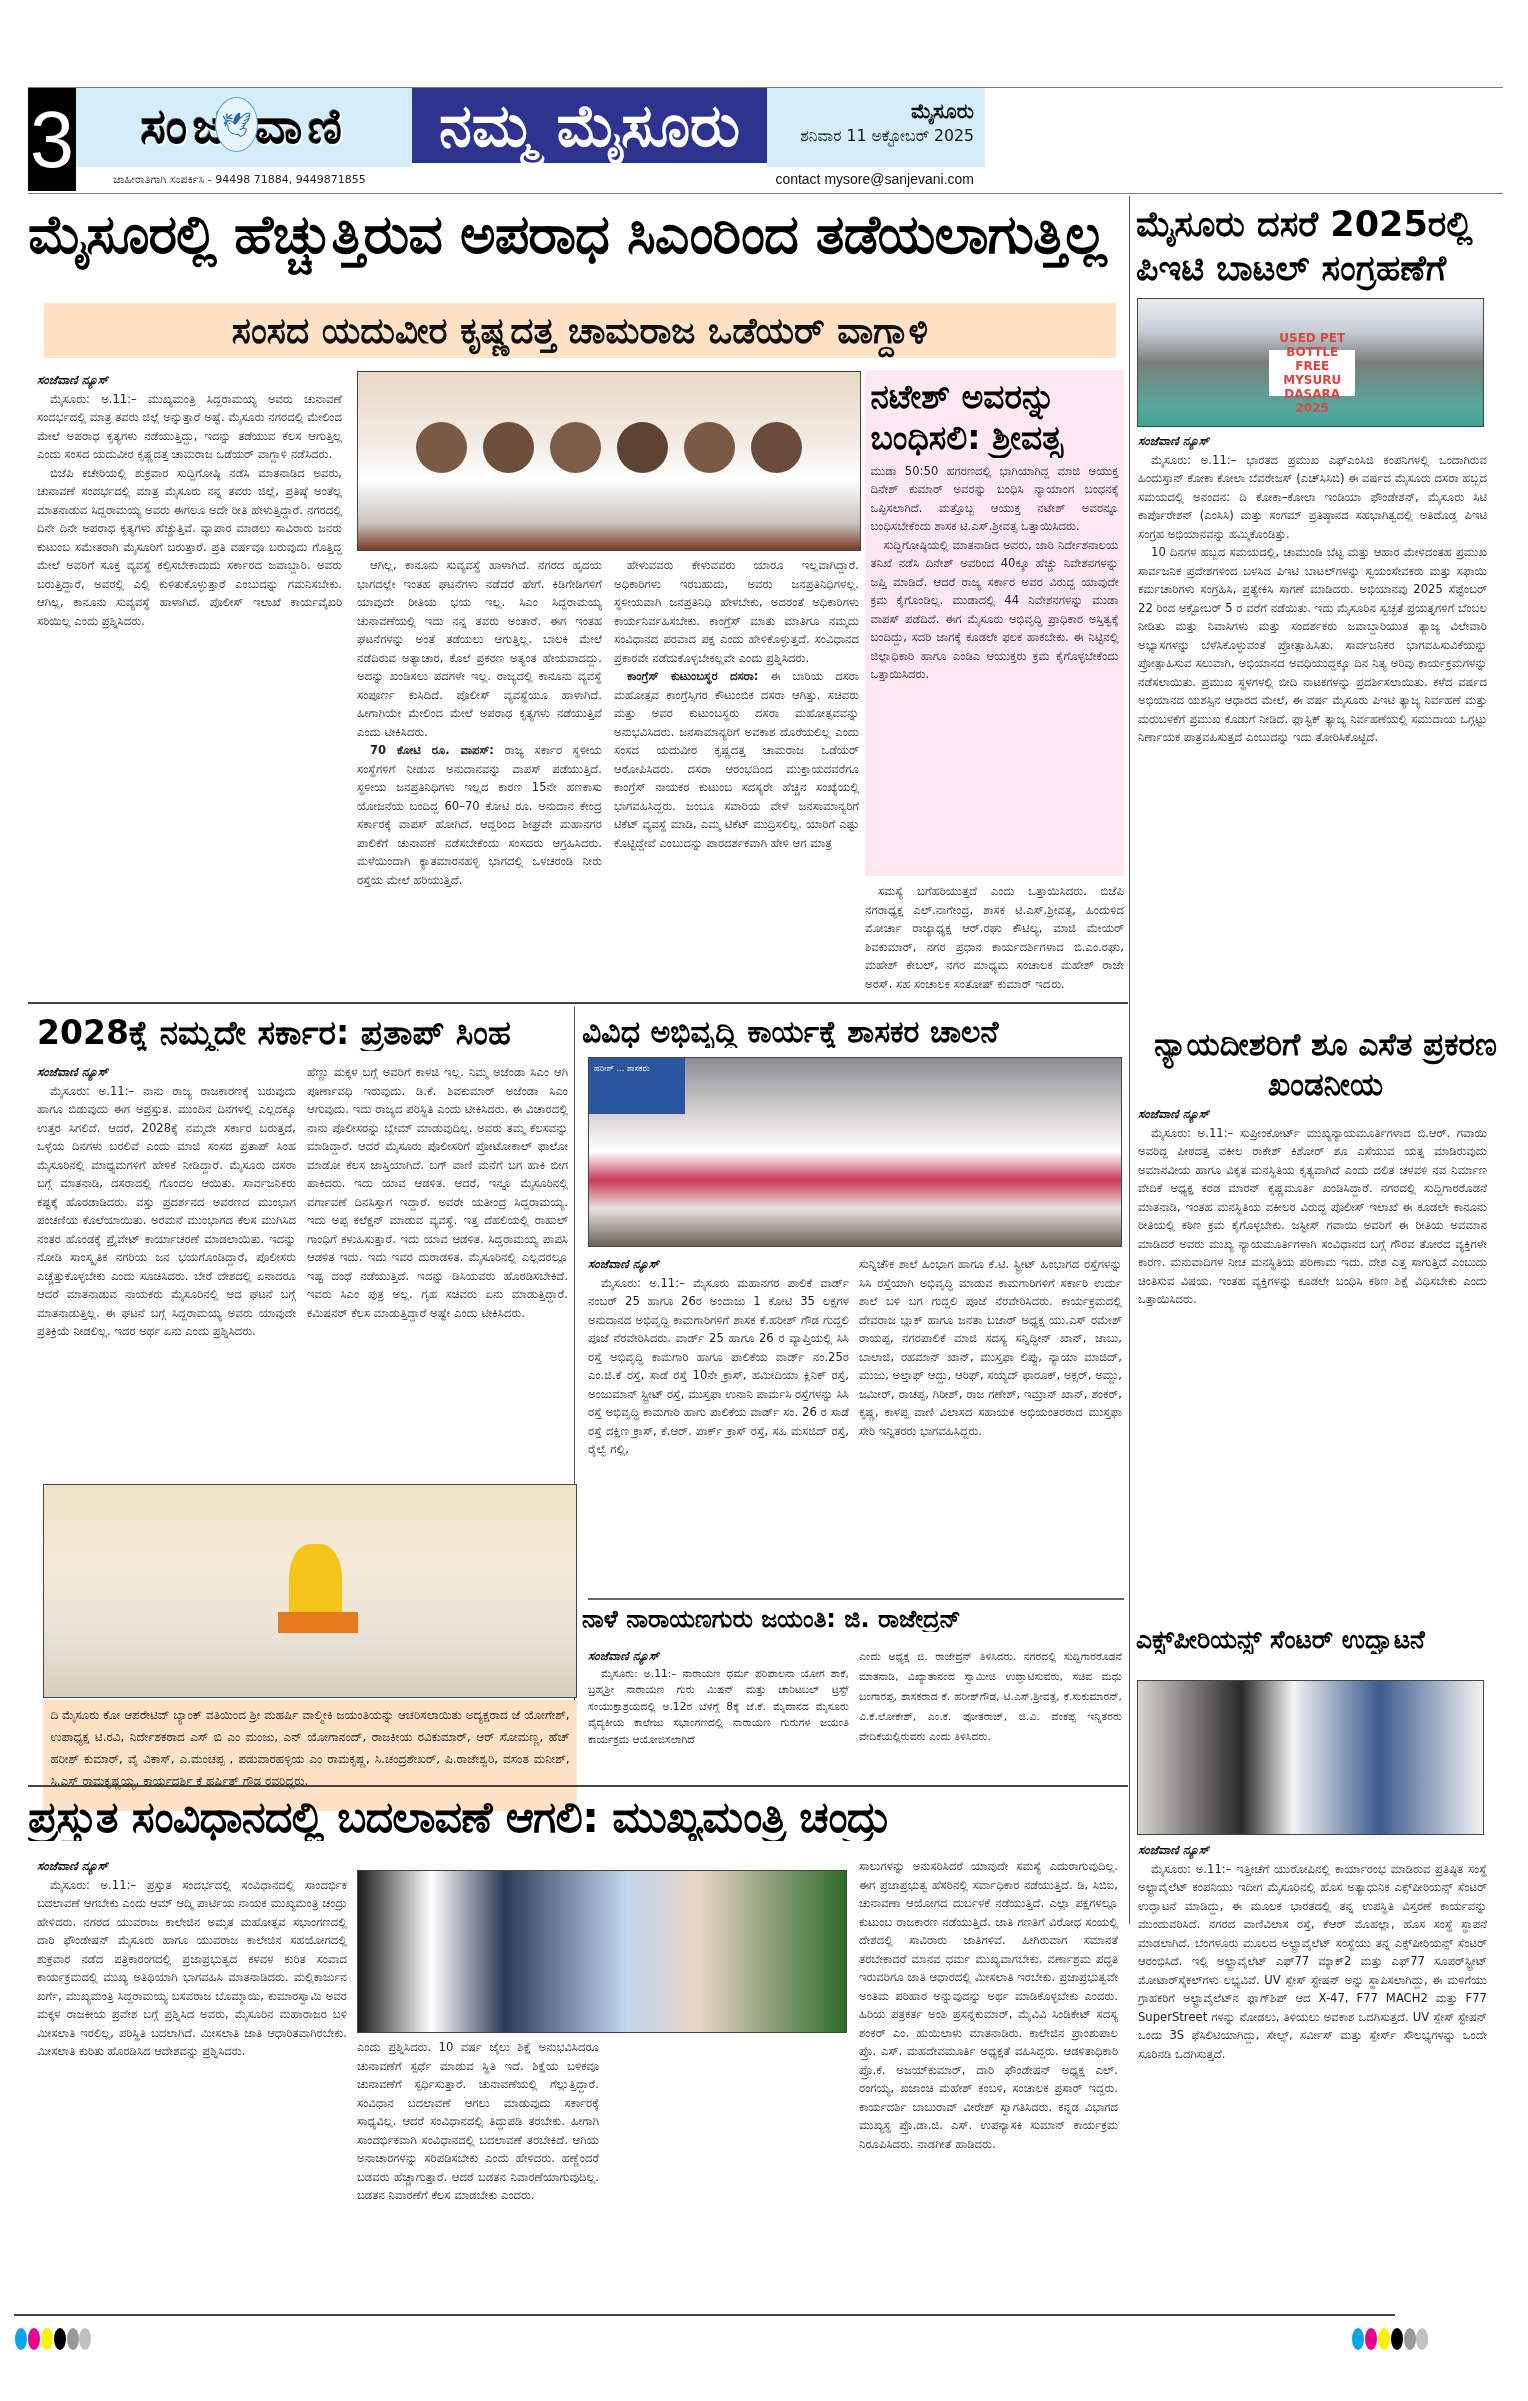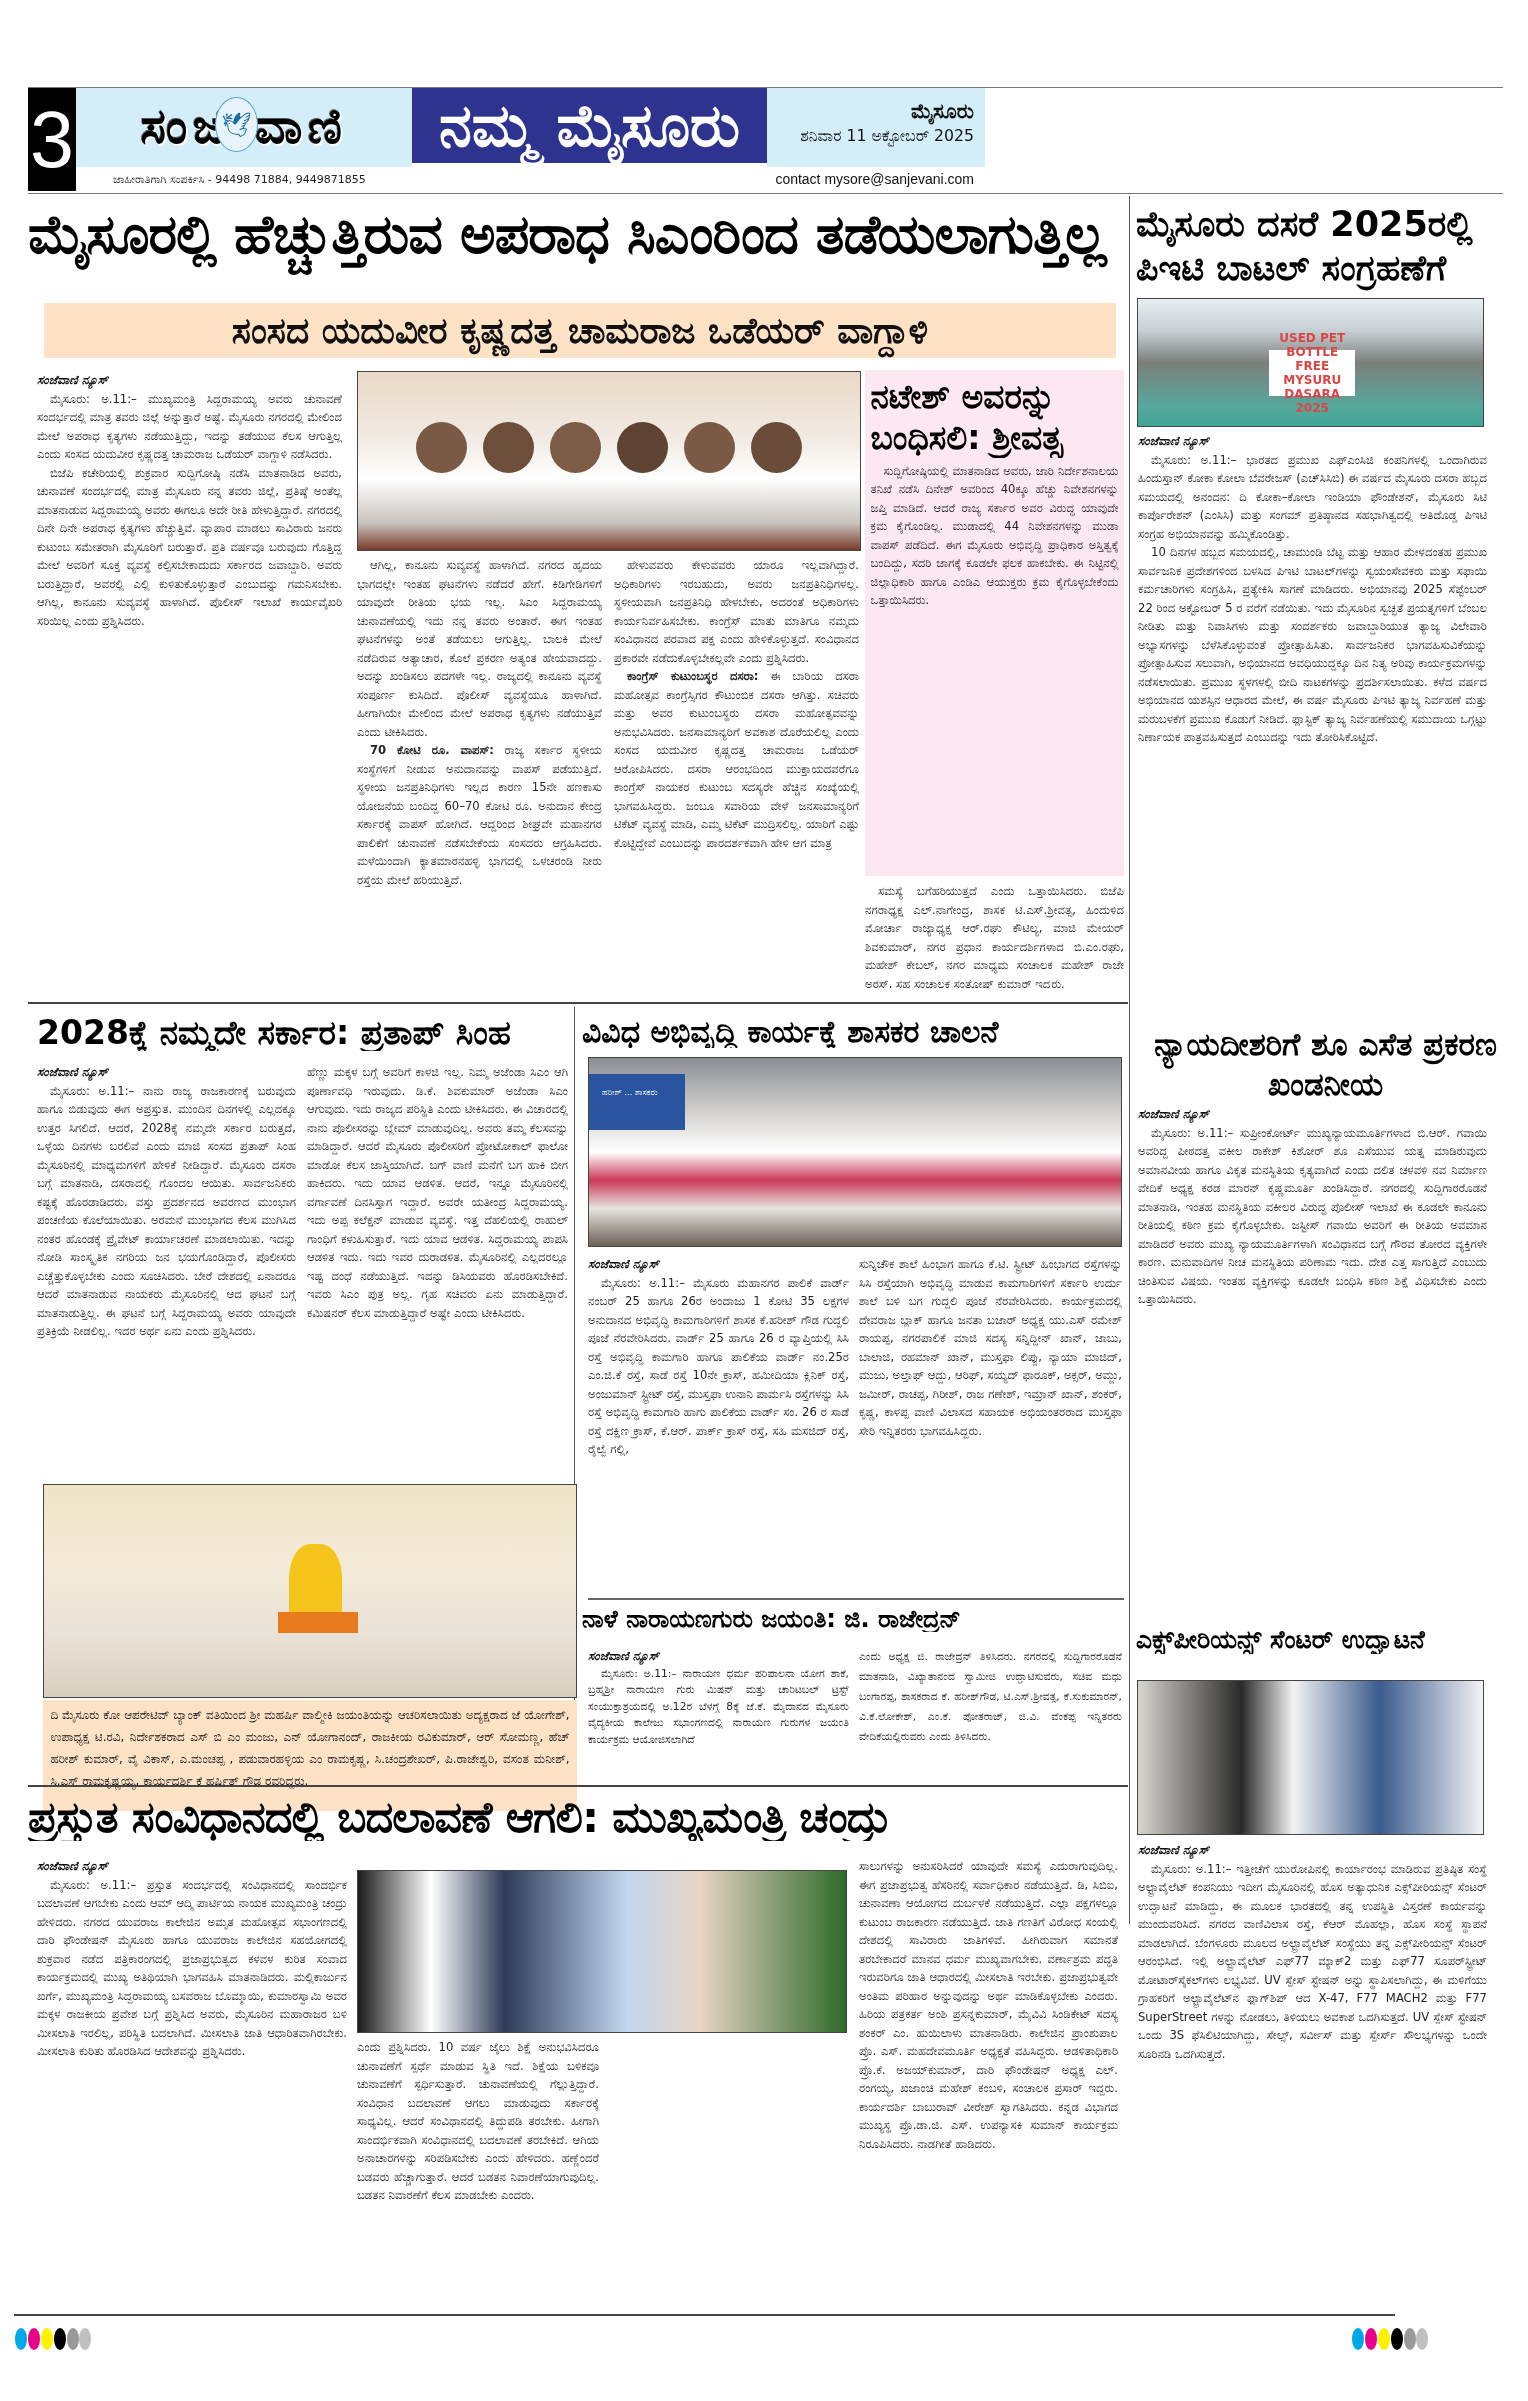--- a/index.html
+++ b/index.html
@@ -75,20 +75,21 @@
   <p><b>70 ಕೋಟಿ ರೂ. ವಾಪಸ್:</b> <span>ರಾಜ್ಯ ಸರ್ಕಾರ ಸ್ಥಳೀಯ ಸಂಸ್ಥೆಗಳಿಗೆ ನೀಡುವ ಅನುದಾನವನ್ನು ವಾಪಸ್ ಪಡೆಯುತ್ತಿದೆ. ಸ್ಥಳೀಯ ಜನಪ್ರತಿನಿಧಿಗಳು ಇಲ್ಲದ ಕಾರಣ 15ನೇ ಹಣಕಾಸು ಯೋಜನೆಯ ಬಂದಿದ್ದ 60–70 ಕೋಟಿ ರೂ. ಅನುದಾನ ಕೇಂದ್ರ ಸರ್ಕಾರಕ್ಕೆ ವಾಪಸ್ ಹೋಗಿದೆ. ಆದ್ದರಿಂದ ಶೀಘ್ರವೇ ಮಹಾನಗರ ಪಾಲಿಕೆಗೆ ಚುನಾವಣೆ ನಡೆಸಬೇಕೆಂದು ಸಂಸದರು ಆಗ್ರಹಿಸಿದರು. ಮಳೆಯಿಂದಾಗಿ ಕ್ಯಾತಮಾರನಹಳ್ಳಿ ಭಾಗದಲ್ಲಿ ಒಳಚರಂಡಿ ನೀರು ರಸ್ತೆಯ ಮೇಲೆ ಹರಿಯುತ್ತಿದೆ.</span></p>
 </div>
 <div class="abs body" style="left:614px;top:556px;width:245px;height:333px">
   <p>ಹೇಳುವವರು ಕೇಳುವವರು ಯಾರೂ ಇಲ್ಲವಾಗಿದ್ದಾರೆ. ಅಧಿಕಾರಿಗಳು ಇರಬಹುದು, ಅವರು ಜನಪ್ರತಿನಿಧಿಗಳಲ್ಲ. ಸ್ಥಳೀಯವಾಗಿ ಜನಪ್ರತಿನಿಧಿ ಹೇಳಬೇಕು, ಅದರಂತೆ ಅಧಿಕಾರಿಗಳು ಕಾರ್ಯನಿರ್ವಹಿಸಬೇಕು. ಕಾಂಗ್ರೆಸ್ ಮಾತು ಮಾತಿಗೂ ನಮ್ಮದು ಸಂವಿಧಾನದ ಪರವಾದ ಪಕ್ಷ ಎಂದು ಹೇಳಿಕೊಳ್ಳುತ್ತದೆ. ಸಂವಿಧಾನದ ಪ್ರಕಾರವೇ ನಡೆದುಕೊಳ್ಳಬೇಕಲ್ಲವೇ ಎಂದು ಪ್ರಶ್ನಿಸಿದರು.</p>
   <p><b>ಕಾಂಗ್ರೆಸ್ ಕುಟುಂಬಸ್ಥರ ದಸರಾ:</b> <span>ಈ ಬಾರಿಯ ದಸರಾ ಮಹೋತ್ಸವ ಕಾಂಗ್ರೆಸ್ಸಿಗರ ಕೌಟುಂಬಿಕ ದಸರಾ ಆಗಿತ್ತು. ಸಚಿವರು ಮತ್ತು ಅವರ ಕುಟುಂಬಸ್ಥರು ದಸರಾ ಮಹೋತ್ಸವವನ್ನು ಅನುಭವಿಸಿದರು. ಜನಸಾಮಾನ್ಯರಿಗೆ ಅವಕಾಶ ದೊರೆಯಲಿಲ್ಲ ಎಂದು ಸಂಸದ ಯದುವೀರ ಕೃಷ್ಣದತ್ತ ಚಾಮರಾಜ ಒಡೆಯರ್ ಆರೋಪಿಸಿದರು. ದಸರಾ ಆರಂಭದಿಂದ ಮುಕ್ತಾಯದವರೆಗೂ ಕಾಂಗ್ರೆಸ್ ನಾಯಕರ ಕುಟುಂಬ ಸದಸ್ಯರೇ ಹೆಚ್ಚಿನ ಸಂಖ್ಯೆಯಲ್ಲಿ ಭಾಗವಹಿಸಿದ್ದರು. ಜಂಬೂ ಸವಾರಿಯ ವೇಳೆ ಜನಸಾಮಾನ್ಯರಿಗೆ ಟಿಕೆಟ್ ವ್ಯವಸ್ಥೆ ಮಾಡಿ, ಎಮ್ಮ ಟಿಕೆಟ್ ಮುದ್ರಿಸಲಿಲ್ಲ. ಯಾರಿಗೆ ಎಷ್ಟು ಕೊಟ್ಟಿದ್ದೇವೆ ಎಂಬುದನ್ನು ಪಾರದರ್ಶಕವಾಗಿ ಹೇಳಿ ಆಗ ಮಾತ್ರ</span></p>
 </div>
 
 <div class="abs pinkbox" style="left:865px;top:370px;width:259px;height:506px;padding:5.5px">
   <div class="hl" style="font-size:33px;white-space:normal;line-height:1.25;margin-bottom:3.7px">ನಟೇಶ್ ಅವರನ್ನು ಬಂಧಿಸಲಿ: ಶ್ರೀವತ್ಸ</div>
   <div class="body" style="height:397px">
+    <p style="text-indent:0">ಮುಡಾ 50:50 ಹಗರಣದಲ್ಲಿ ಭಾಗಿಯಾಗಿದ್ದ ಮಾಜಿ ಆಯುಕ್ತ ದಿನೇಶ್ ಕುಮಾರ್ ಅವರನ್ನು ಬಂಧಿಸಿ ನ್ಯಾಯಾಂಗ ಬಂಧನಕ್ಕೆ ಒಪ್ಪಿಸಲಾಗಿದೆ. ಮತ್ತೊಬ್ಬ ಆಯುಕ್ತ ನಟೇಶ್ ಅವರನ್ನೂ ಬಂಧಿಸಬೇಕೆಂದು ಶಾಸಕ ಟಿ.ಎಸ್.ಶ್ರೀವತ್ಸ ಒತ್ತಾಯಿಸಿದರು.</p>
     <p>ಸುದ್ದಿಗೋಷ್ಠಿಯಲ್ಲಿ ಮಾತನಾಡಿದ ಅವರು, ಜಾರಿ ನಿರ್ದೇಶನಾಲಯ ತನಿಖೆ ನಡೆಸಿ ದಿನೇಶ್ ಅವರಿಂದ 40ಕ್ಕೂ ಹೆಚ್ಚು ನಿವೇಶನಗಳನ್ನು ಜಪ್ತಿ ಮಾಡಿದೆ. ಆದರೆ ರಾಜ್ಯ ಸರ್ಕಾರ ಅವರ ವಿರುದ್ಧ ಯಾವುದೇ ಕ್ರಮ ಕೈಗೊಂಡಿಲ್ಲ. ಮುಡಾದಲ್ಲಿ 44 ನಿವೇಶನಗಳನ್ನು ಮುಡಾ ವಾಪಸ್ ಪಡೆದಿದೆ. ಈಗ ಮೈಸೂರು ಅಭಿವೃದ್ಧಿ ಪ್ರಾಧಿಕಾರ ಅಸ್ತಿತ್ವಕ್ಕೆ ಬಂದಿದ್ದು, ಸದರಿ ಜಾಗಕ್ಕೆ ಕೂಡಲೇ ಫಲಕ ಹಾಕಬೇಕು. ಈ ನಿಟ್ಟಿನಲ್ಲಿ ಜಿಲ್ಲಾಧಿಕಾರಿ ಹಾಗೂ ಎಂಡಿಎ ಆಯುಕ್ತರು ಕ್ರಮ ಕೈಗೊಳ್ಳಬೇಕೆಂದು ಒತ್ತಾಯಿಸಿದರು.</p>
   </div>
 </div>
 <div class="abs body" style="left:865px;top:882px;width:259px;height:106px">
   <p>ಸಮಸ್ಯೆ ಬಗೆಹರಿಯುತ್ತದೆ ಎಂದು ಒತ್ತಾಯಿಸಿದರು. ಬಿಜೆಪಿ ನಗರಾಧ್ಯಕ್ಷ ಎಲ್.ನಾಗೇಂದ್ರ, ಶಾಸಕ ಟಿ.ಎಸ್.ಶ್ರೀವತ್ಸ, ಹಿಂದುಳಿದ ಮೋರ್ಚಾ ರಾಜ್ಯಾಧ್ಯಕ್ಷ ಆರ್.ರಘು ಕೌಟಿಲ್ಯ, ಮಾಜಿ ಮೇಯರ್ ಶಿವಕುಮಾರ್, ನಗರ ಪ್ರಧಾನ ಕಾರ್ಯದರ್ಶಿಗಳಾದ ಬಿ.ಎಂ.ರಘು, ಮಹೇಶ್ ಕೇಬಲ್, ನಗರ ಮಾಧ್ಯಮ ಸಂಚಾಲಕ ಮಹೇಶ್ ರಾಜೇ ಅರಸ್, ಸಹ ಸಂಚಾಲಕ ಸಂತೋಷ್ ಕುಮಾರ್ ಇದ್ದರು.</p>
 </div>
 
 <div class="abs vline" style="left:1129px;top:196px;height:1728px"></div>
 
 <div class="abs hl" style="left:1136px;top:203px;width:379px;font-size:35px;white-space:normal;line-height:1.25">ಮೈಸೂರು ದಸರೆ 2025ರಲ್ಲಿ ಪಿಇಟಿ ಬಾಟಲ್ ಸಂಗ್ರಹಣೆಗೆ</div>
@@ -136,21 +137,21 @@
 <div class="abs vline" style="left:574px;top:1007px;height:748px"></div>
 
 <div class="abs photo" style="left:43px;top:1484px;width:534px;height:214px;background:linear-gradient(180deg,#f0e4c6 0%,#f4ead9 40%,#e9e2d6 70%,#d8cfbf 100%)">
   <div style="position:absolute;left:46%;top:28%;width:10%;height:40%;background:#f4c41a;border-radius:40% 40% 10% 10%"></div>
   <div style="position:absolute;left:44%;top:60%;width:15%;height:10%;background:#e87a1e"></div>
 </div>
 <div class="abs caption" style="left:43px;top:1700px;width:534px;height:111px">ದಿ ಮೈಸೂರು ಕೋ ಆಪರೇಟಿವ್ ಬ್ಯಾಂಕ್ ವತಿಯಿಂದ ಶ್ರೀ ಮಹರ್ಷಿ ವಾಲ್ಮೀಕಿ ಜಯಂತಿಯನ್ನು ಆಚರಿಸಲಾಯಿತು ಅದ್ಯಕ್ಷರಾದ ಜೆ ಯೋಗೇಶ್, ಉಪಾಧ್ಯಕ್ಷ ಟಿ.ರವಿ, ನಿರ್ದೇಶಕರಾದ ಎಸ್ ಬಿ ಎಂ ಮಂಜು, ಎನ್ ಯೋಗಾನಂದ್, ರಾಜಕೀಯ ರವಿಕುಮಾರ್, ಆರ್ ಸೋಮಣ್ಣ, ಹೆಚ್ ಹರೀಶ್ ಕುಮಾರ್, ವೈ ವಿಕಾಸ್, ಎ.ಮಂಚಪ್ಪ , ಪಡುವಾರಹಳ್ಳಿಯ ಎಂ ರಾಮಕೃಷ್ಣ, ಸಿ.ಚಂದ್ರಶೇಖರ್, ಪಿ.ರಾಜೇಶ್ವರಿ, ವಸಂತ ಮನೀಶ್, ಸಿ.ಎಸ್ ರಾಮಕೃಷ್ಣಯ್ಯ, ಕಾರ್ಯದರ್ಶಿ ಕೆ ಹರ್ಷಿತ್ ಗೌಡ ರವರಿದ್ದರು.</div>
 
 <div class="abs hl" style="left:582px;top:1015px;width:545px;font-size:30px">ವಿವಿಧ ಅಭಿವೃದ್ಧಿ ಕಾರ್ಯಕ್ಕೆ ಶಾಸಕರ ಚಾಲನೆ</div>
 <div class="abs photo" style="left:588px;top:1057px;width:534px;height:190px;background:linear-gradient(180deg,#8a8e93 0%,#d6d4d2 30%,#fff 50%,#c93a58 65%,#e7e4df 80%,#6b6157 100%)">
-  <div style="position:absolute;left:0;top:16px;width:18%;height:30%;background:#2854a0;color:#fff;font-size:8.3px;padding:13px">ಹರೀಶ್ ... ಶಾಸಕರು</div>
+  <div style="position:absolute;left:0;top:0;width:18%;height:30%;background:#2854a0;color:#fff;font-size:8.3px;padding:5px">ಹರೀಶ್ ... ಶಾಸಕರು</div>
 </div>
 <div class="abs" style="left:588px;top:1255px;width:261px;height:342px">
   <div class="byline">ಸಂಜೆವಾಣಿ ನ್ಯೂಸ್</div>
   <div class="body" style="height:323px">
       <p>ಮೈಸೂರು: ಅ.11:– ಮೈಸೂರು ಮಹಾನಗರ ಪಾಲಿಕೆ ವಾರ್ಡ್ ನಂಬರ್ 25 ಹಾಗೂ 26ರ ಅಂದಾಜು 1 ಕೋಟಿ 35 ಲಕ್ಷಗಳ ಅನುದಾನದ ಅಭಿವೃದ್ಧಿ ಕಾಮಗಾರಿಗಳಿಗೆ ಶಾಸಕ ಕೆ.ಹರೀಶ್ ಗೌಡ ಗುದ್ದಲಿ ಪೂಜೆ ನೆರವೇರಿಸಿದರು. ವಾರ್ಡ್ 25 ಹಾಗೂ 26 ರ ವ್ಯಾಪ್ತಿಯಲ್ಲಿ ಸಿಸಿ ರಸ್ತೆ ಅಭಿವೃದ್ಧಿ ಕಾಮಗಾರಿ ಹಾಗೂ ಪಾಲಿಕೆಯ ವಾರ್ಡ್ ನಂ.25ರ ಎಂ.ಜಿ.ಕೆ ರಸ್ತೆ, ಸಾಡೆ ರಸ್ತೆ 10ನೇ ಕ್ರಾಸ್, ಹಮೀದಿಯಾ ಕ್ಲಿನಿಕ್ ರಸ್ತೆ, ಅಂಜುಮಾನ್ ಸ್ಟ್ರೀಟ್ ರಸ್ತೆ, ಮುಸ್ತಫಾ ಉನಾನಿ ಪಾರ್ಮಸಿ ರಸ್ತೆಗಳನ್ನು ಸಿಸಿ ರಸ್ತೆ ಅಭಿವೃದ್ಧಿ ಕಾಮಗಾರಿ ಹಾಗು ಪಾಲಿಕೆಯ ವಾರ್ಡ್ ಸಂ. 26 ರ ಸಾಡೆ ರಸ್ತೆ ದಕ್ಷಿಣ ಕ್ರಾಸ್, ಕೆ.ಆರ್. ಪಾರ್ಕ್ ಕ್ರಾಸ್ ರಸ್ತೆ, ಸಹಿ ಮಸಜಿದ್ ರಸ್ತೆ, ರೈಲ್ವೆ ಗಲ್ಲಿ,</p>
     </div>
 </div>
 <div class="abs body" style="left:859px;top:1255px;width:263px;height:342px">
     <p style="text-indent:0">ಸುನ್ನಿಚೌಕ ಶಾಲೆ ಹಿಂಭಾಗ ಹಾಗೂ ಕೆ.ಟಿ. ಸ್ಟ್ರೀಟ್ ಹಿಂಭಾಗದ ರಸ್ತೆಗಳನ್ನು ಸಿಸಿ ರಸ್ತೆಯಾಗಿ ಅಭಿವೃದ್ಧಿ ಮಾಡುವ ಕಾಮಗಾರಿಗಳಿಗೆ ಸರ್ಕಾರಿ ಉರ್ದು ಶಾಲೆ ಬಳಿ ಬಗ ಗುದ್ದಲಿ ಪೂಜೆ ನೆರವೇರಿಸಿದರು. ಕಾರ್ಯಕ್ರಮದಲ್ಲಿ ದೇವರಾಜ ಬ್ಲಾಕ್ ಹಾಗೂ ಜನತಾ ಬಜಾರ್ ಅಧ್ಯಕ್ಷ ಯು.ಎಸ್ ರಮೇಶ್ ರಾಯಪ್ಪ, ನಗರಪಾಲಿಕೆ ಮಾಜಿ ಸದಸ್ಯ ಸನ್ನಿದ್ದೀನ್ ಖಾನ್, ಜಾಬು, ಬಾಲಾಜಿ, ರಹಮಾನ್ ಖಾನ್, ಮುಸ್ತಫಾ ಲಿಪ್ಪು, ನ್ಯಾಯಾ ಮಾಜಿದ್, ಮುಜು, ಅಲ್ತಾಫ್ ಆದ್ದು, ಆರಿಫ್, ಸಯ್ಯದ್ ಫಾರೂಕ್, ಅಕ್ಸರ್, ಅಮ್ಜು, ಜಮೀರ್, ರಾಚಪ್ಪ, ಗಿರೀಶ್, ರಾಜ ಗಣೇಶ್, ಇಮ್ರಾನ್ ಖಾನ್, ಶಂಕರ್, ಕೃಷ್ಣ, ಕಾಳಪ್ಪ ವಾಣಿ ವಿಲಾಸದ ಸಹಾಯಕ ಅಭಿಯಂತರರಾದ ಮುಸ್ತಫಾ ಸೇರಿ ಇನ್ನಿತರರು ಭಾಗವಹಿಸಿದ್ದರು.</p>
   </div>

